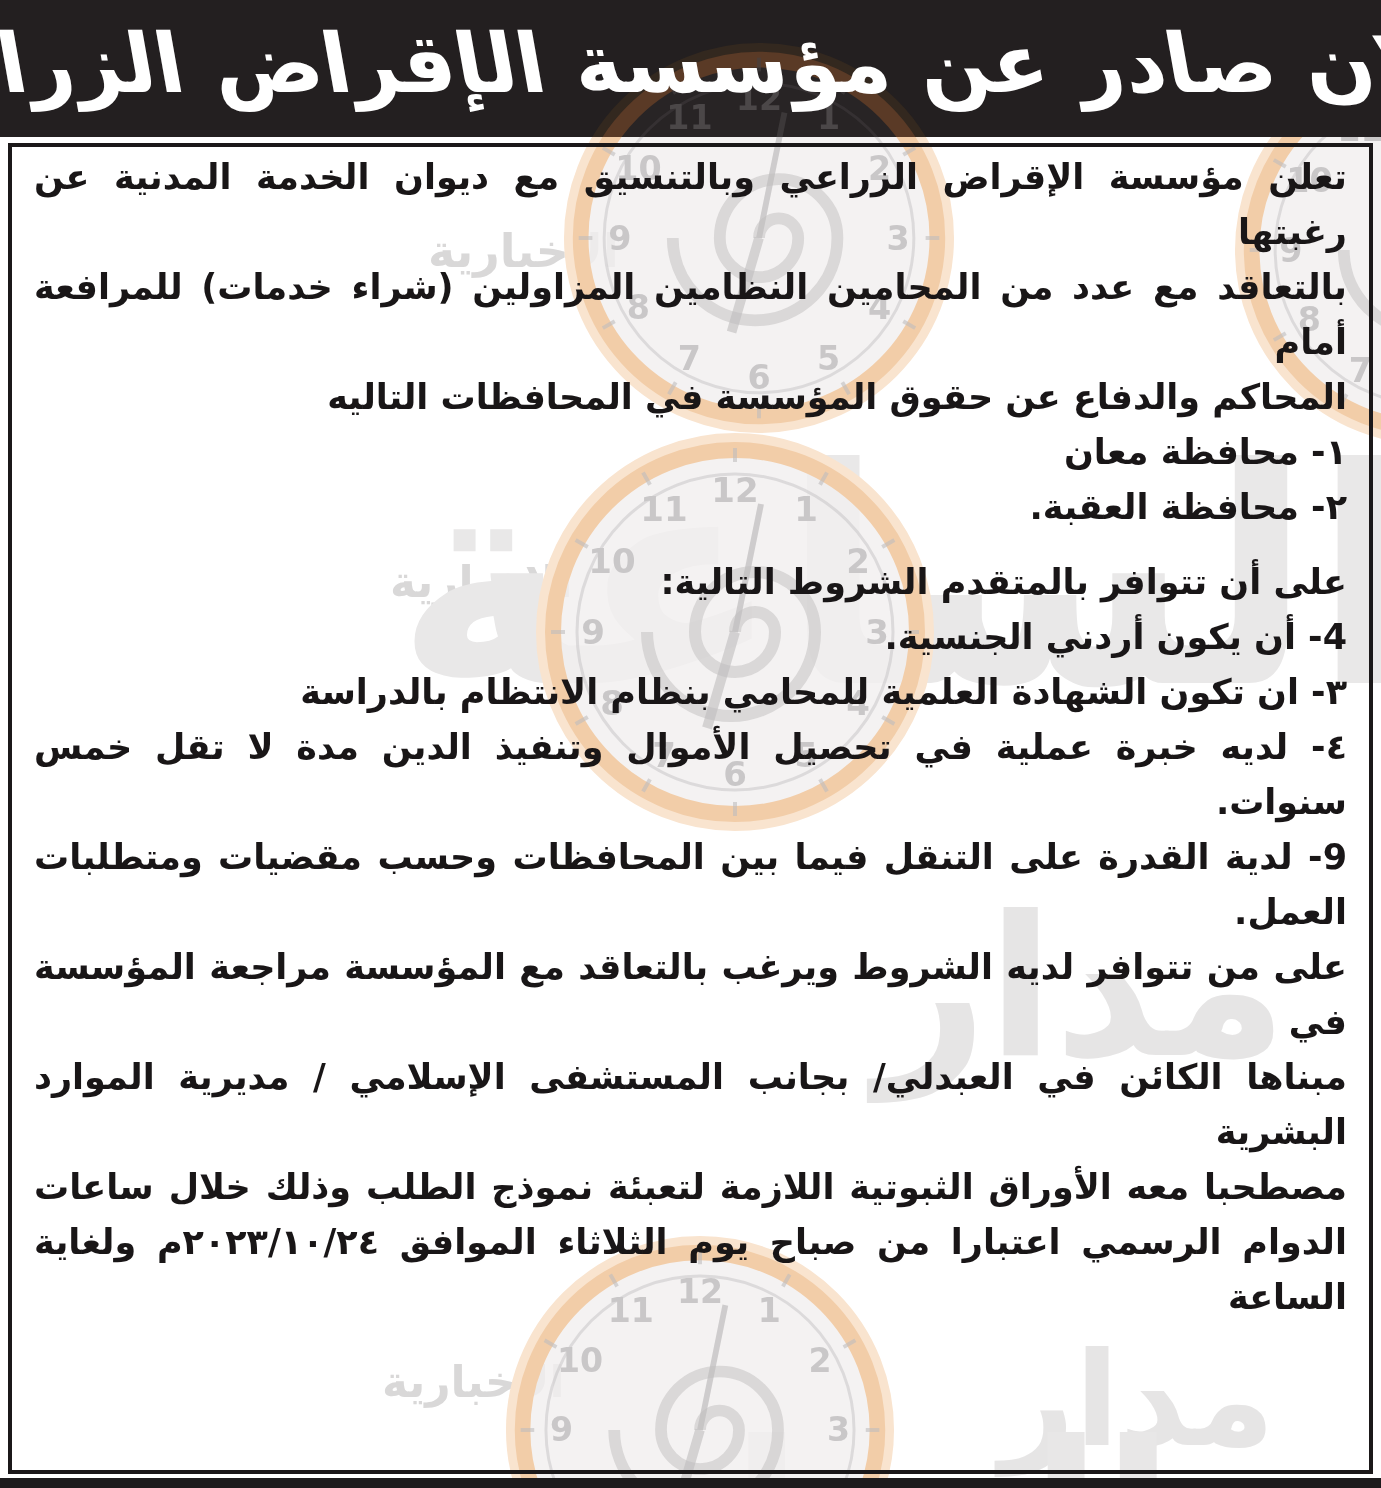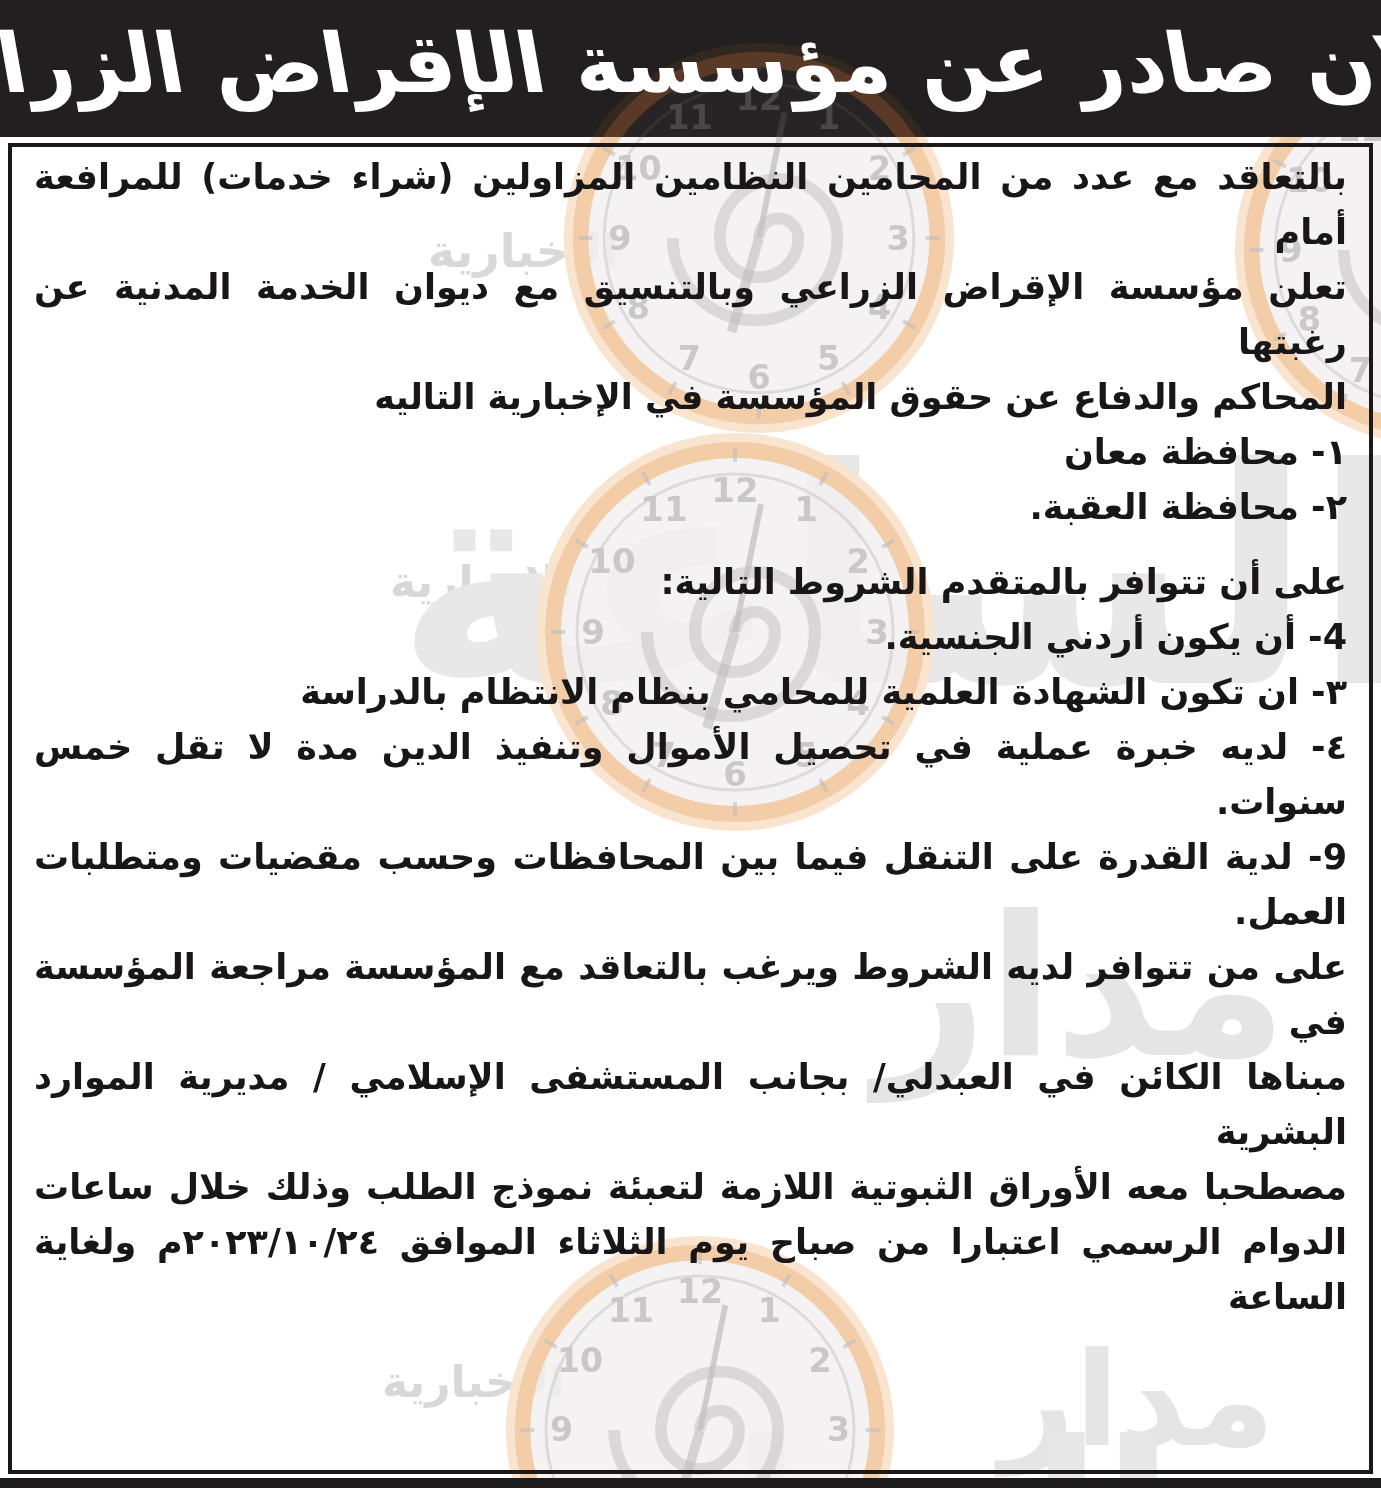--- a/index.html
+++ b/index.html
@@ -113,23 +113,23 @@
   <div class="header">
     <svg class="hdr-clock" style="left:563px;top:42px" width="392" height="392">
         <use href="#clk"></use>
       </svg>
     <div class="title">إعلان صادر عن مؤسسة الإقراض الزراعي</div>
   </div>
 
   <div class="frame"></div>
 
   <div class="content">
+    <div class="line j">تعلن مؤسسة الإقراض الزراعي وبالتنسيق مع ديوان الخدمة المدنية عن رغبتها</div>
     <div class="line j">بالتعاقد مع عدد من المحامين النظامين المزاولين (شراء خدمات) للمرافعة أمام</div>
-    <div class="line j">تعلن مؤسسة الإقراض الزراعي وبالتنسيق مع ديوان الخدمة المدنية عن رغبتها</div>
-    <div class="line r">المحاكم والدفاع عن حقوق المؤسسة في الإخبارية التاليه</div>
+    <div class="line r">المحاكم والدفاع عن حقوق المؤسسة في المحافظات التاليه</div>
     <div class="line r mt16">١- محافظة معان</div>
     <div class="line r">٢- محافظة العقبة.</div>
     <div class="line r mt8">على أن تتوافر بالمتقدم الشروط التالية:</div>
     <div class="line r">4- أن يكون أردني الجنسية.</div>
     <div class="line r">٣- ان تكون الشهادة العلمية للمحامي بنظام الانتظام بالدراسة</div>
     <div class="line j">٤- لديه خبرة عملية في تحصيل الأموال وتنفيذ الدين مدة لا تقل خمس سنوات.</div>
     <div class="line j">9- لدية القدرة على التنقل فيما بين المحافظات وحسب مقضيات ومتطلبات العمل.</div>
     <div class="line j">على من تتوافر لديه الشروط ويرغب بالتعاقد مع المؤسسة مراجعة المؤسسة في</div>
     <div class="line j">مبناها الكائن في العبدلي/ بجانب المستشفى الإسلامي / مديرية الموارد البشرية</div>
     <div class="line j">مصطحبا معه الأوراق الثبوتية اللازمة لتعبئة نموذج الطلب وذلك خلال ساعات</div>

